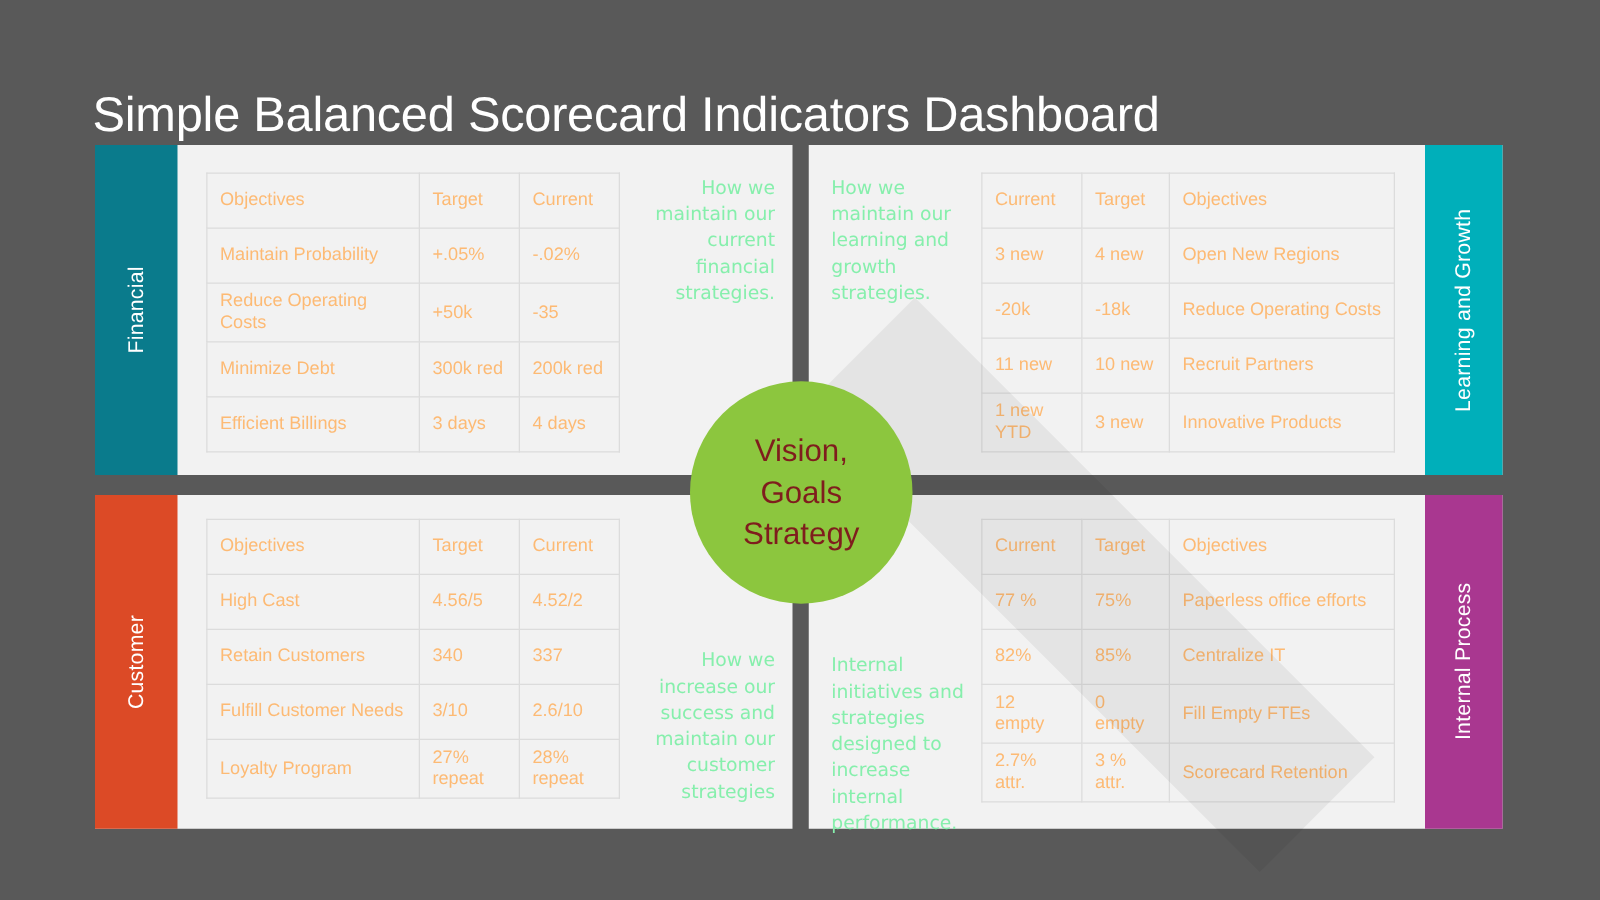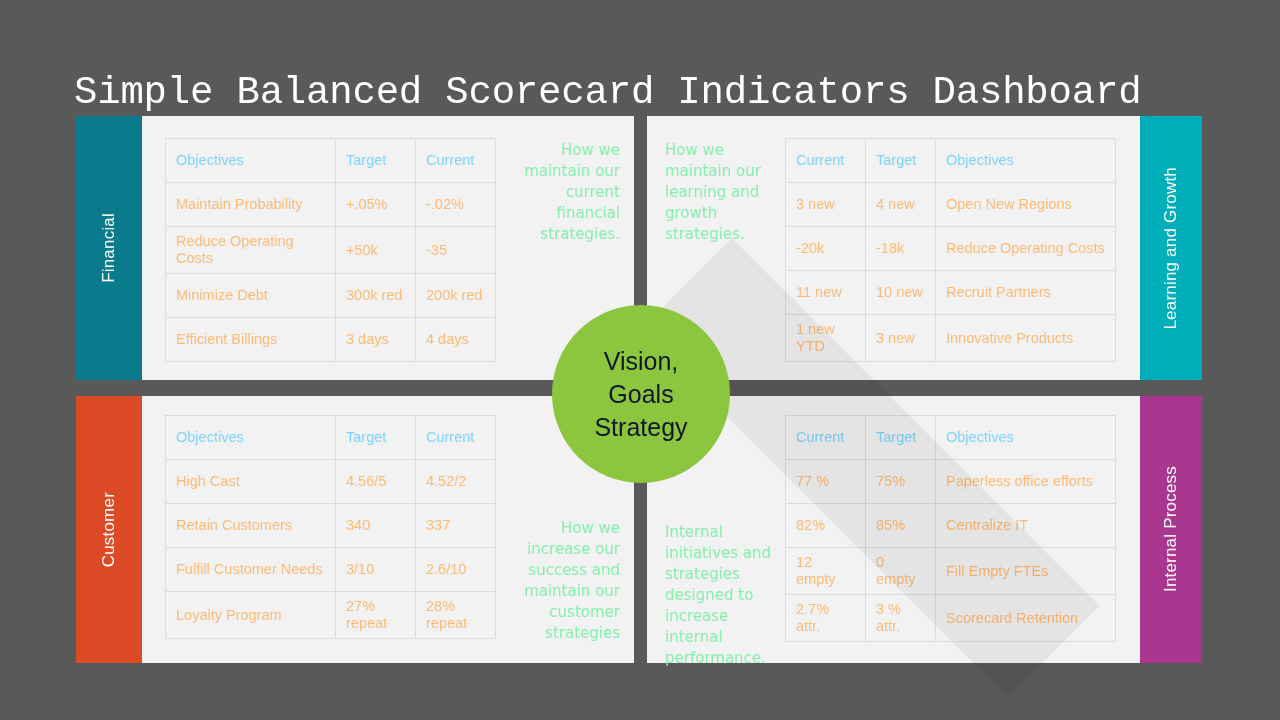--- a/index.html
+++ b/index.html
@@ -24,21 +24,20 @@
   #page-title {
     position: absolute;
     left: 74px;
     top: 42px;
     font-size: 39px;
     font-weight: normal;
     color: #FFFFFF;
     letter-spacing: -0.2px;
     white-space: nowrap;
     line-height: 50px;
-    font-family: Liberation Mono, monospace;
   }
 
   
   .panel {
     position: absolute;
     background: #F2F2F2;
     box-sizing: border-box;
   }
   #panel-financial   { left: 76px;  top: 116px; width: 558px; height: 264px; }
   #panel-learning    { left: 647px; top: 116px; width: 555px; height: 264px; }
@@ -79,21 +78,21 @@
     color: #fdba74;
     text-align: left;
     vertical-align: middle;
     font-weight: normal;
     line-height: 17px;
     height: 44px;
     box-sizing: border-box;
     overflow: hidden;
   }
   .sc-table th {
-    color: #7dd3fc;
+    color: #fdba74;
     height: 44px;
   }
   #table-financial { left: 165px; top: 138px; width: 330px; }
   #table-customer  { left: 165px; top: 415px; width: 330px; }
   #table-learning  { left: 785px; top: 138px; width: 330px; }
   #table-internal  { left: 785px; top: 415px; width: 330px; }
 
   .col-obj-left  { width: 170px; }
   .col-val       { width: 80px; }
   .col-val-n     { width: 70px; }
@@ -133,21 +132,21 @@
     width: 178px;
     height: 178px;
     border-radius: 50%;
     background: #8CC63E;
     display: flex;
     flex-direction: column;
     align-items: center;
     justify-content: center;
   }
   #center-circle .circle-line {
-    color: #0f172a;
+    color: #7f1d1d;
     font-size: 25px;
     line-height: 33px;
     text-align: center;
     white-space: nowrap;
   }
 </style>
 </head>
 <body>
 
 <div id="stage">

